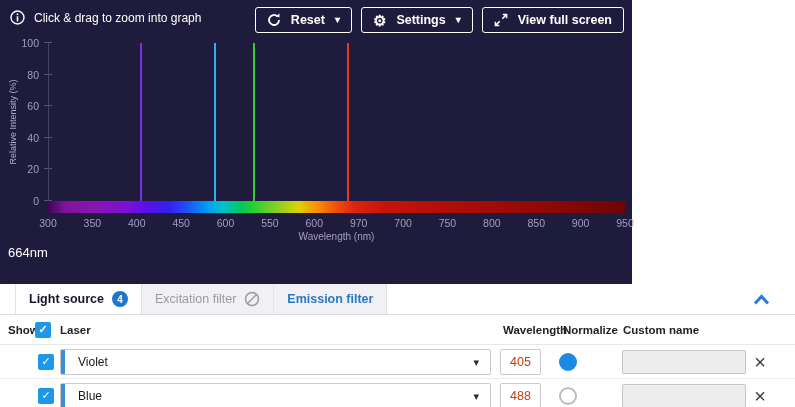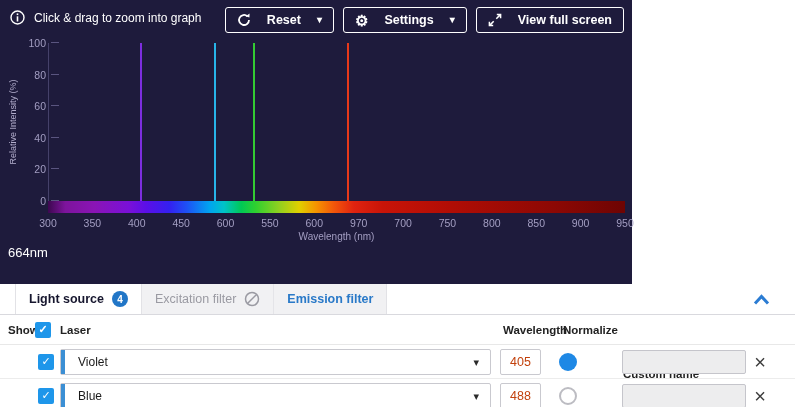--- a/index.html
+++ b/index.html
@@ -4,30 +4,30 @@
 <style>
   * { box-sizing: border-box; margin: 0; padding: 0; }
   html,body { width:795px; height:407px; }
   body { font-family:"Liberation Sans", sans-serif; background:#fff; overflow:hidden; }
   .app { position:relative; width:795px; height:407px; overflow:hidden; background:#fff; }
 
   
   .graph-panel { position:absolute; left:0; top:0; width:632px; height:284px; background:#1e1b3c; }
   .hint { position:absolute; left:10px; top:10px; display:flex; align-items:center; gap:9px; color:#fff; font-size:12px; }
   .toolbar { position:absolute; right:8px; top:7px; display:flex; gap:9px; }
-  .tbtn { height:26px; display:flex; align-items:center; gap:16px; padding:0 11px; background:transparent;
+  .tbtn { height:26px; display:flex; align-items:center; gap:10px; padding:0 11px; background:transparent;
           border:1px solid #ffffff; border-radius:3px; color:#fff; font-size:12.5px; font-weight:bold;
           font-family:"Liberation Sans", sans-serif; cursor:pointer; }
   .tbtn .caret { font-size:10px; line-height:1; }
   .gear-glyph { font-size:15px; line-height:1; }
 
   
   .y-axis-label { position:absolute; left:13px; top:122px; transform:translate(-50%,-50%) rotate(-90deg);
                   white-space:nowrap; font-size:9px; color:#b3aecd; }
-  .y-ticks { position:absolute; left:11px; top:43px; width:48px; height:158px; }
+  .y-ticks { position:absolute; left:4px; top:43px; width:48px; height:158px; }
   .y-tick { position:absolute; right:0; height:0; }
   .y-tick-label { position:absolute; right:13px; top:-6px; font-size:10.5px; color:#a39ec2; }
   .y-tick-mark { position:absolute; right:0; top:-1px; width:8px; height:1px; background:#5a5580; }
   .axis-line { position:absolute; left:48px; top:43px; width:1px; height:158px; background:#45416a; }
 
   .plot { position:absolute; left:48px; right:7px; top:43px; height:158px; cursor:crosshair; }
   .laser-line { position:absolute; top:0; bottom:0; width:2px; transform:translateX(-1px); }
 
   .spectrum-bar { position:absolute; left:48px; right:7px; top:201px; height:12px;
     background:linear-gradient(to right,
@@ -48,21 +48,21 @@
   .tab-active { background:#fff; color:#16162e; font-weight:bold; border-left:1px solid #e2e2e6; border-right:1px solid #e2e2e6; }
   .tab-gray { background:#f1f1f3; color:#9a9aa2; }
   .tab-emission { background:#f1f1f3; color:#2979c8; font-weight:bold; border-left:1px solid #e4e4e8; border-right:1px solid #e2e2e6; }
   .badge { width:16px; height:16px; border-radius:50%; background:#2176c7; color:#fff; font-size:10px; font-weight:bold;
            display:flex; align-items:center; justify-content:center; }
   .collapse-btn { margin-left:auto; display:flex; align-items:center; padding-right:25px; cursor:pointer; }
 
   .table-header { position:relative; height:30px; border-bottom:1px solid #e8e8e8; font-size:11.5px; font-weight:bold; color:#222; }
   .th { position:absolute; top:50%; transform:translateY(-50%); white-space:nowrap; }
   .th-show { left:8px; } .th-laser { left:60px; }
-  .th-wavelength { left:503px; } .th-normalize { left:563px; } .th-custom { left:623px;margin-top:44px; }
+  .th-wavelength { left:503px; } .th-normalize { left:563px; } .th-custom { left:623px; }
   .checkbox { width:16px; height:16px; background:#1e96ea; border-radius:2px; color:#fff; font-size:11px;
               display:flex; align-items:center; justify-content:center; cursor:pointer; }
   .hdr-checkbox { position:absolute; left:35px; top:50%; transform:translateY(-50%); }
 
   .laser-row { position:relative; height:34px; border-bottom:1px solid #ececec; }
   .row-checkbox { position:absolute; left:38px; top:50%; transform:translateY(-50%); }
   .laser-select { position:absolute; left:60px; top:50%; transform:translateY(-50%); width:431px; height:26px;
                   border:1px solid #c9c9cf; border-radius:2px; background:#fff; cursor:pointer; }
   .laser-select .accent { position:absolute; left:0; top:0; bottom:0; width:4px; background:#3b8fd4; }
   .laser-select .laser-name { position:absolute; left:17px; top:50%; transform:translateY(-50%); font-size:12px; color:#1a1a1a; }

